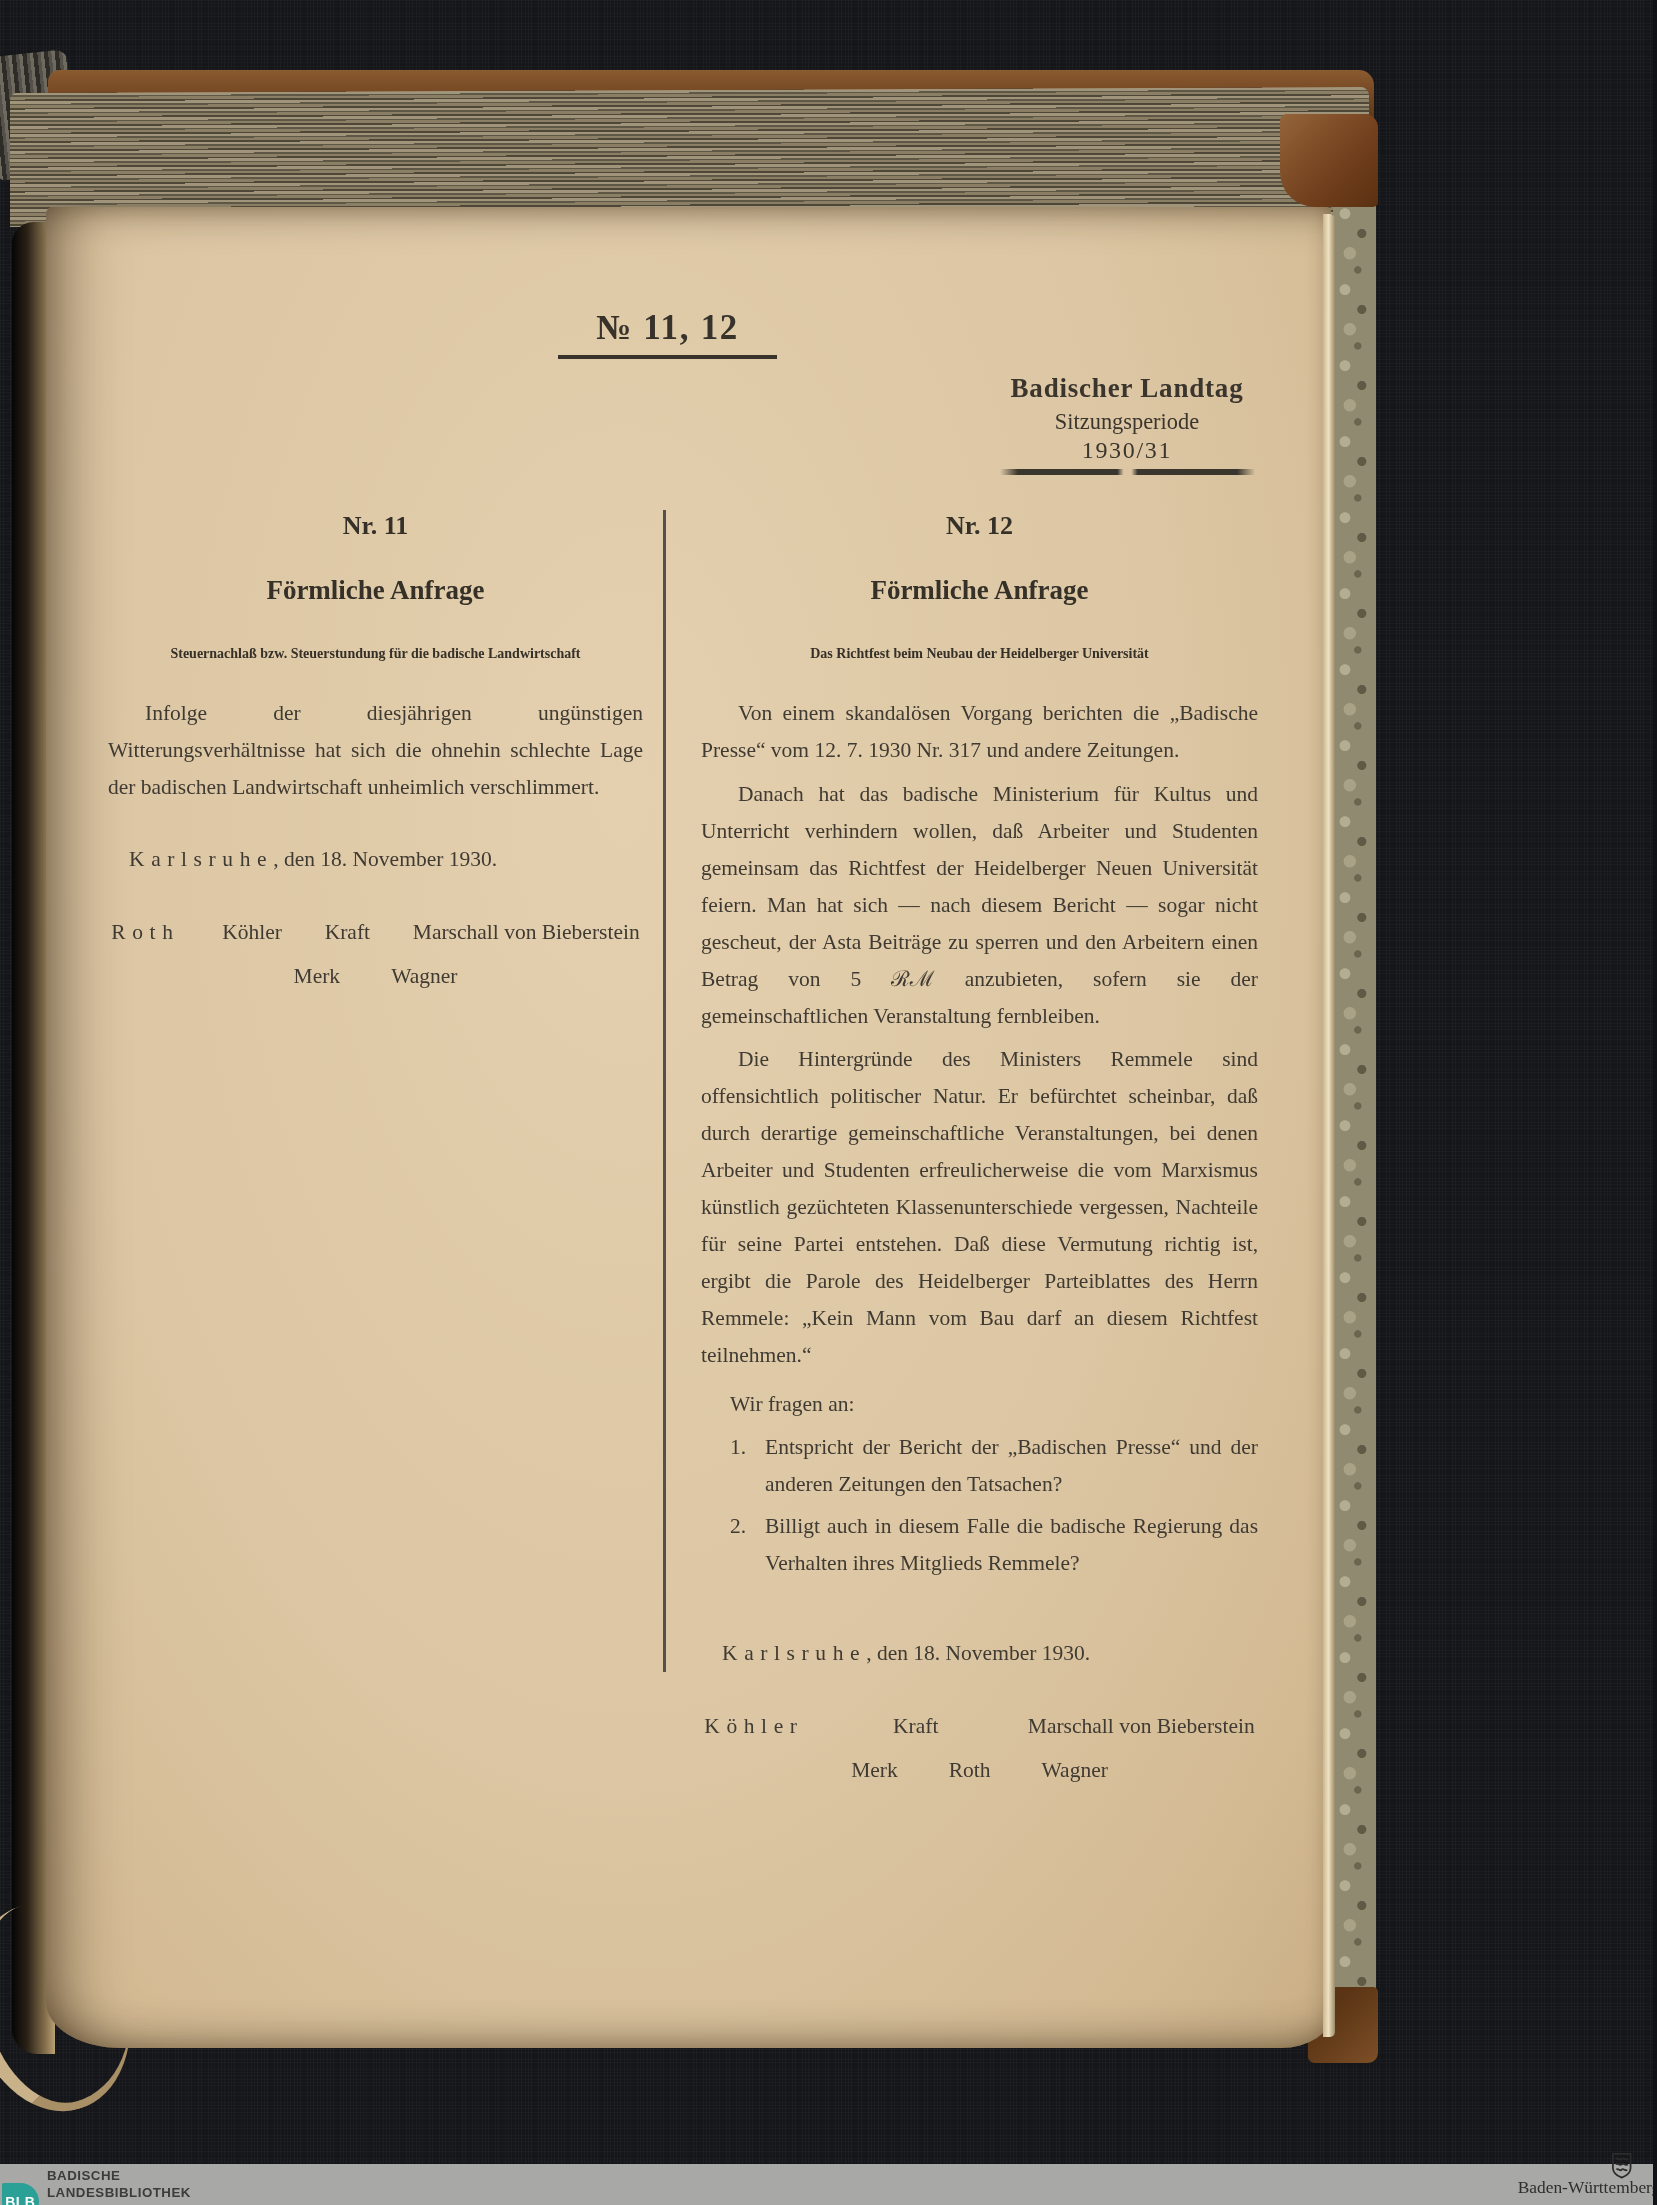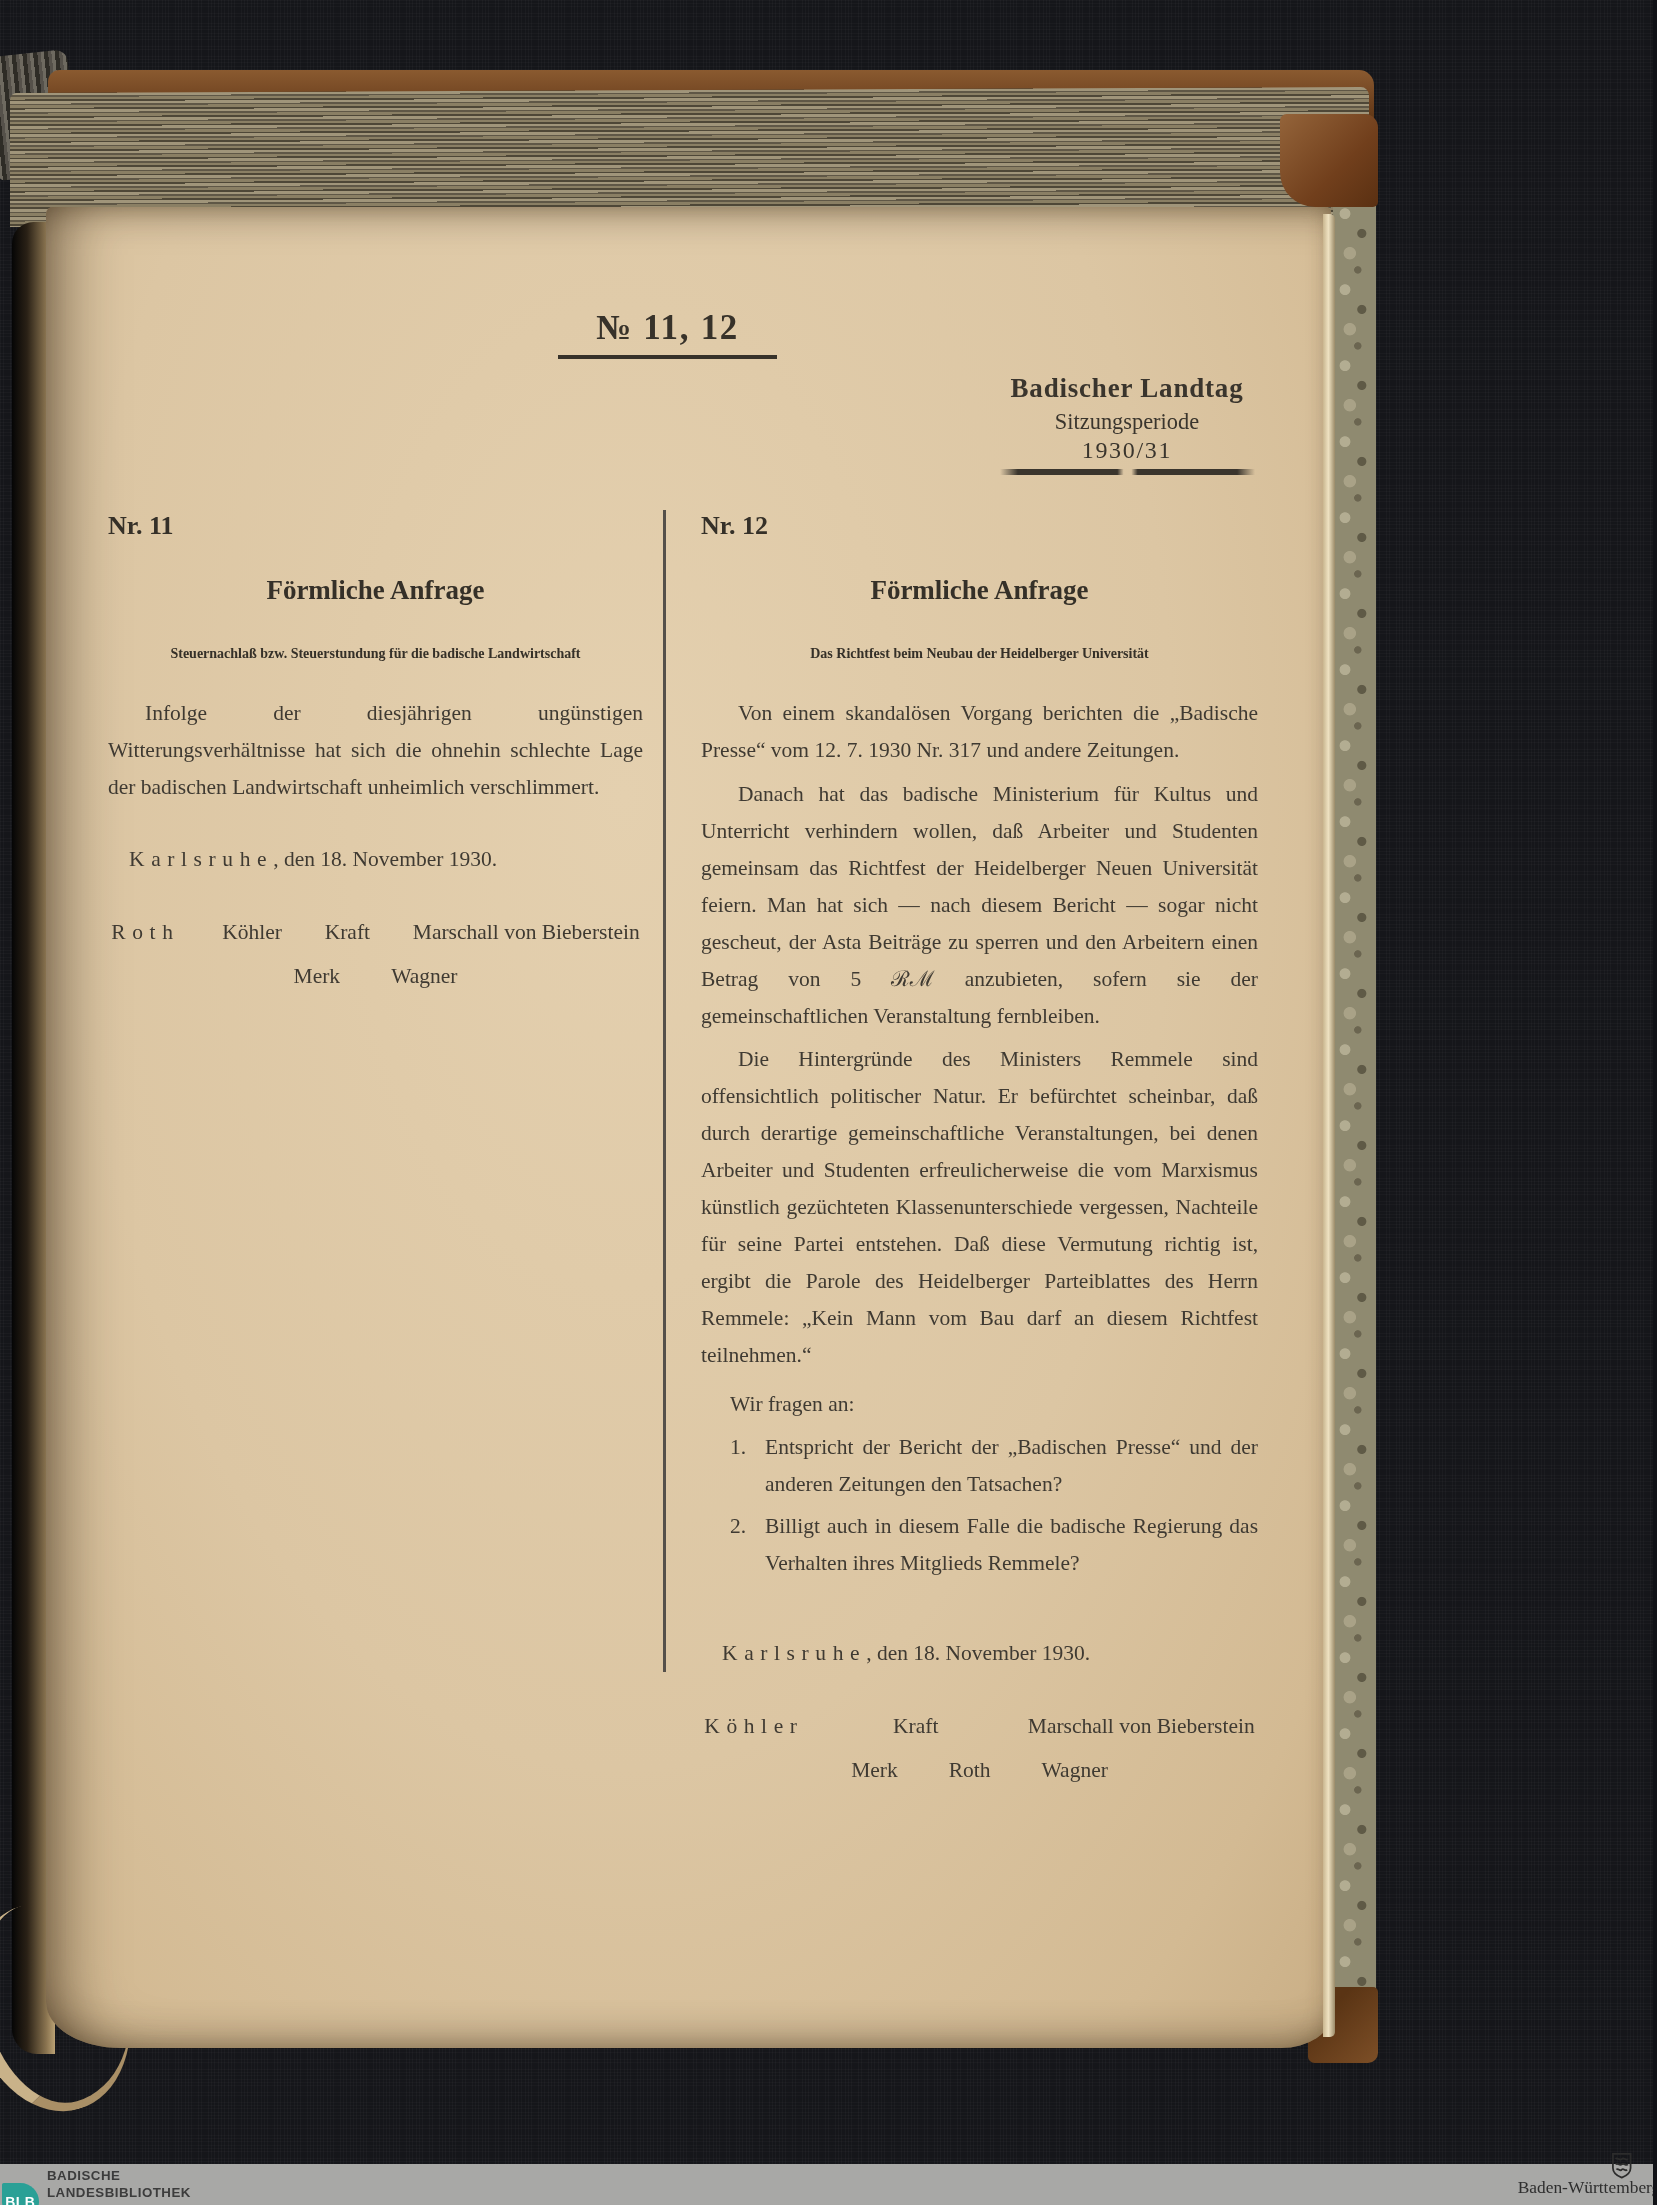--- a/index.html
+++ b/index.html
@@ -60,21 +60,21 @@
   .issuer-block{position:absolute;left:936px;top:166px;width:290px;text-align:center;color:#3a352d;}
   .issuer-name{font-size:27px;font-weight:bold;letter-spacing:0.8px;}
   .issuer-session{font-size:22.4px;margin-top:5px;}
   .issuer-years{font-size:24px;margin-top:1.7px;letter-spacing:1.7px;}
   .swelled-rule{height:6.6px;width:255px;margin:5px auto 0;
     background:linear-gradient(90deg,transparent 0,#3a352d 7%,#3a352d 46%,transparent 48.5%,transparent 51.5%,#3a352d 54%,#3a352d 93%,transparent 100%);}
   .col{position:absolute;top:305px;font-size:21.5px;line-height:37px;}
   .col-left{left:62px;width:535px;}
   .col-right{left:655px;width:557px;}
   .col-divider{position:absolute;left:617px;top:303px;width:2.5px;height:1162px;background:#55504a;}
-  .nr-head{text-align:left;font-size:26px;font-weight:bold;line-height:28px;margin-bottom:35px;color:#353028;}
+  .nr-head{text-align:center;font-size:26px;font-weight:bold;line-height:28px;margin-bottom:35px;color:#353028;}
   .type-head{text-align:center;font-size:27px;font-weight:bold;line-height:30px;margin-bottom:33px;color:#353028;}
   .subject-head{text-align:center;font-size:14px;font-weight:bold;line-height:31px;margin-bottom:26px;color:#353028;}
   .para{text-align:justify;text-indent:37px;margin:0 0 6.6px 0;}
   .dateline{margin-top:35px;padding-left:21px;}
   .gesperrt{letter-spacing:6.6px;}
   .sig-row1{display:flex;justify-content:space-between;margin-top:36px;padding:0 3.3px;font-size:21.5px;}
   .sig-row2{display:flex;justify-content:center;gap:51px;margin-top:6.6px;font-size:21.5px;}
   .q-intro{padding-left:29px;margin:11.6px 0 6.6px 0;}
   .q-item{display:flex;margin-left:29px;margin-bottom:5px;}
   .q-num{width:35px;flex:none;}

